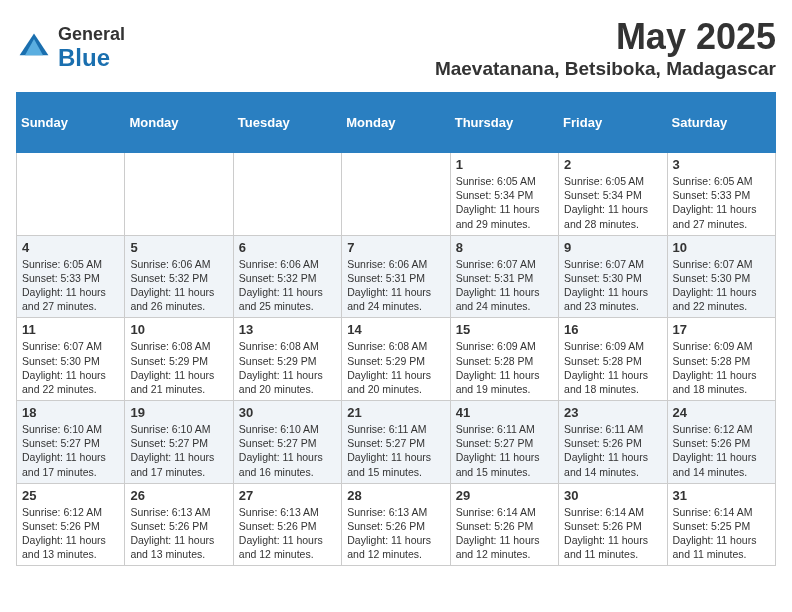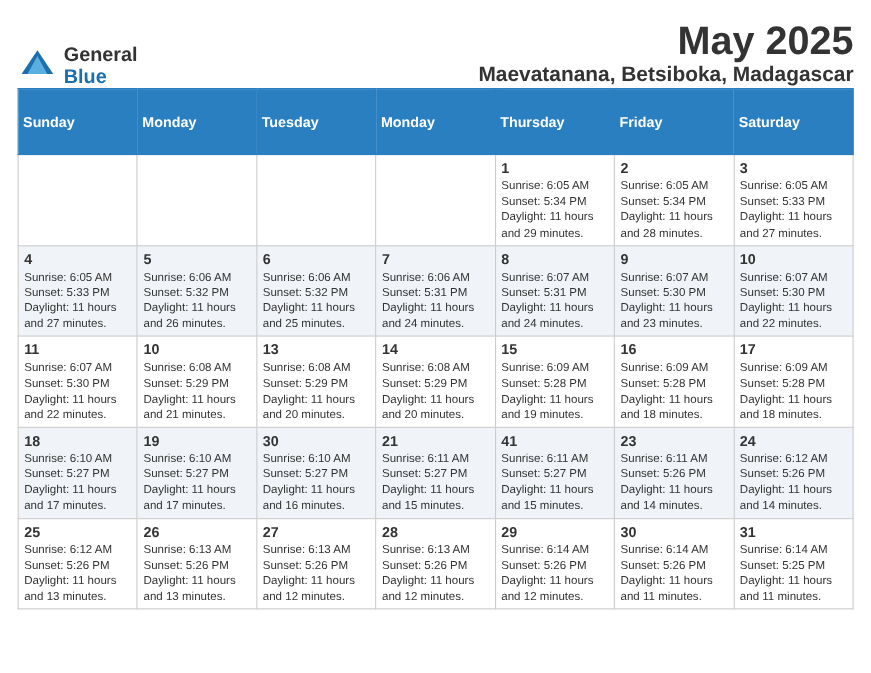--- a/index.html
+++ b/index.html
@@ -6,39 +6,40 @@
     body {
       font-family: Arial, sans-serif;
       background: #fff;
       width: 792px;
       min-height: 612px;
       padding: 16px;
     }
     .header-area {
       display: flex;
       justify-content: space-between;
-      align-items: flex-end;
+      align-items: center;
+      margin-bottom: 12px;
     }
     .logo {
       display: flex;
       align-items: center;
       gap: 6px;
     }
     .logo-text {
       display: flex;
       flex-direction: column;
       line-height: 1.1;
     }
     .logo-general {
       font-size: 18px;
       font-weight: bold;
       color: #333;
     }
     .logo-blue {
-      font-size: 18px;
+      font-size: 24px;
       font-weight: bold;
       color: #1a6faf;
     }
     .logo-icon {
       width: 36px;
       height: 36px;
     }
     .title-area {
       text-align: right;
     }

